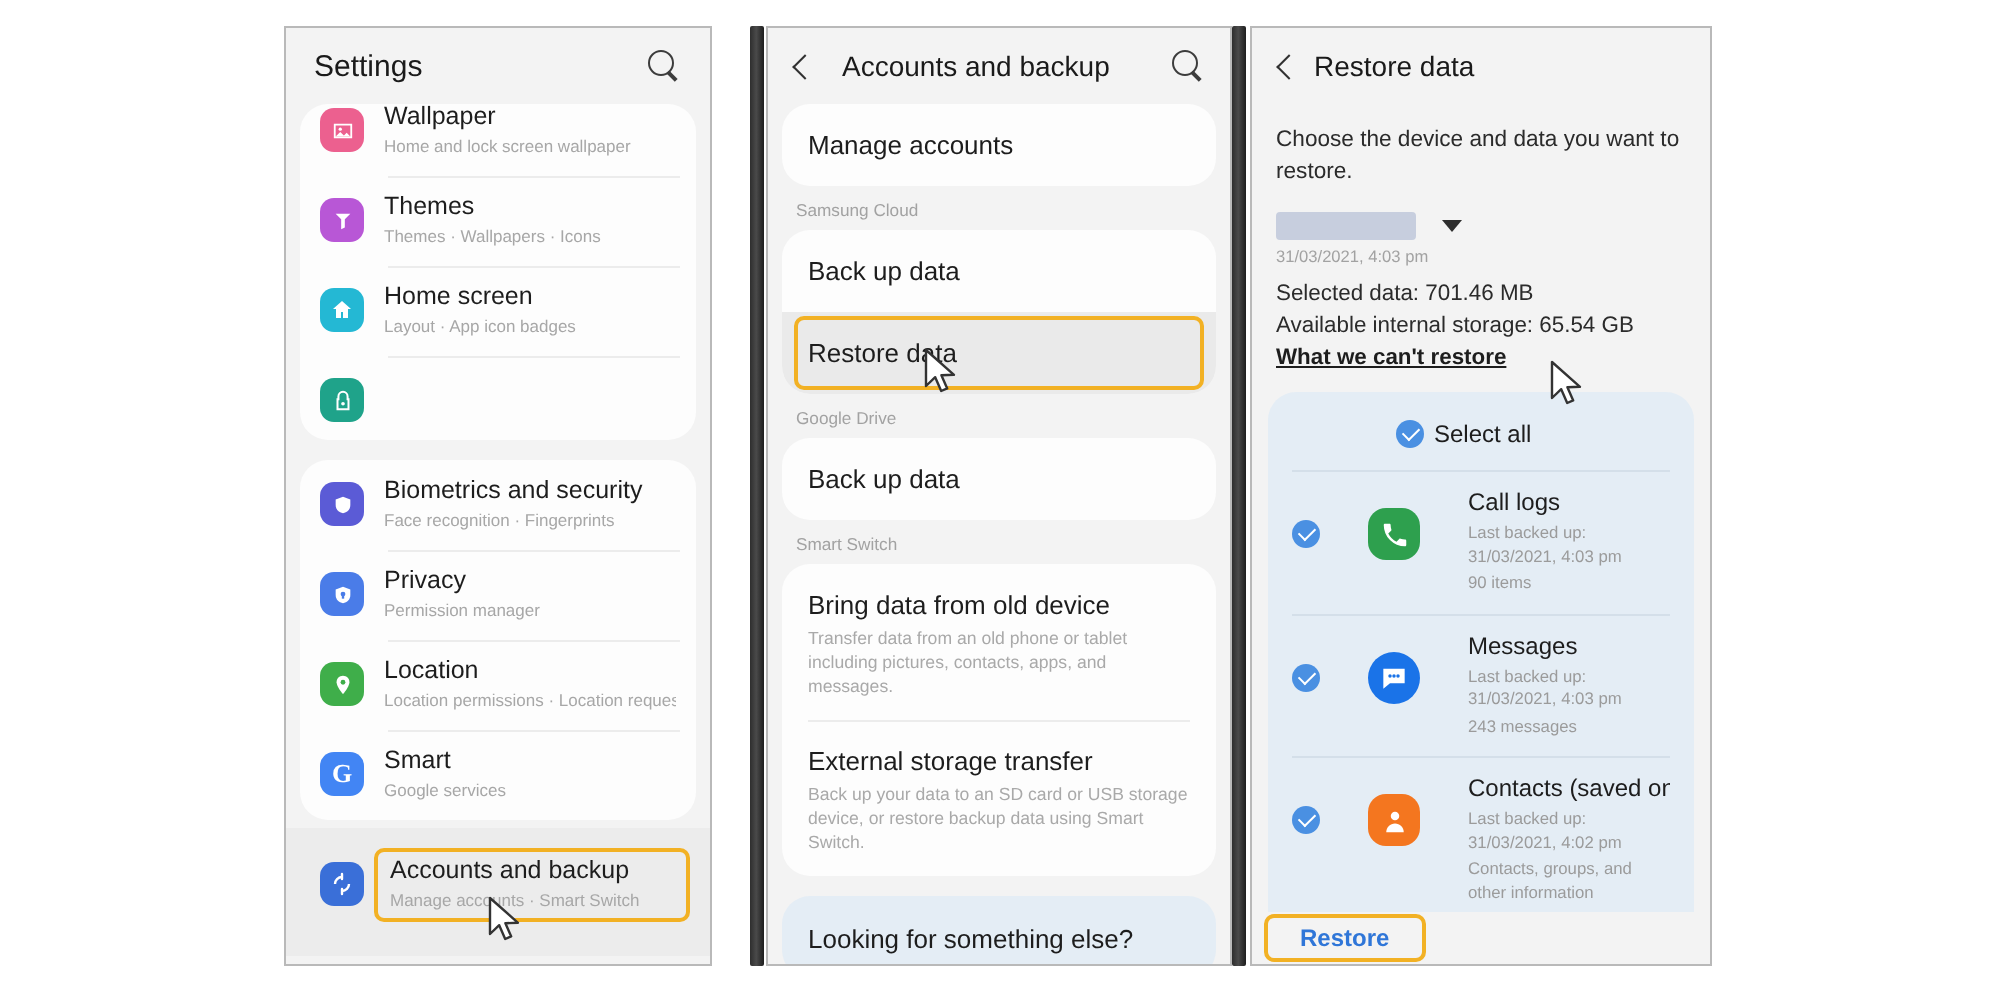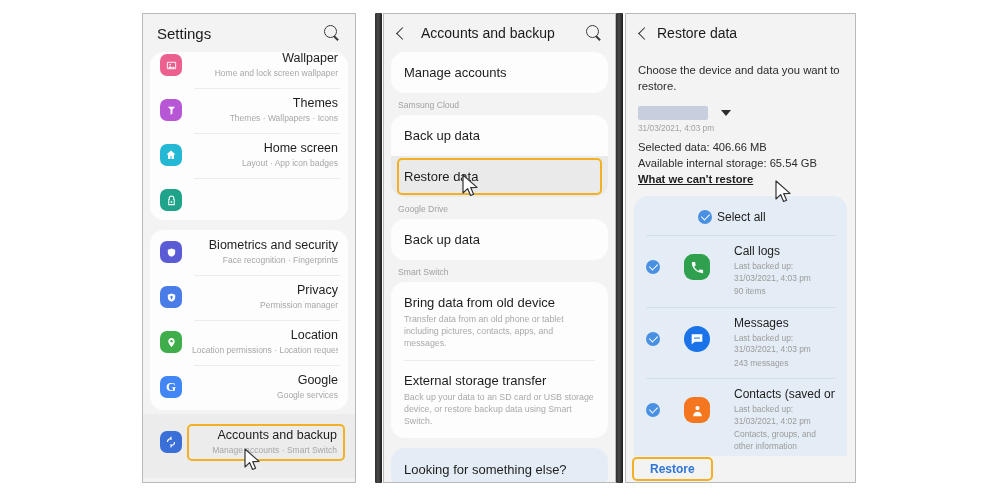--- a/index.html
+++ b/index.html
@@ -44,21 +44,20 @@
   }
 
   .card {
     background:#fdfdfd; border-radius: 14px; margin: 0 7px;
     overflow:hidden;
   }
   .srow {
     display:flex; align-items:flex-start; gap: 10px;
     padding: 8px 10px 9px 10px;
     position: relative;
-    text-align: right;
   }
   .srow + .srow::before {
     content:""; position:absolute; left: 44px; right: 8px; top:0;
     height:1px; background:#ececec;
   }
   .srow .ico {
     width: 22px; height: 22px; border-radius: 7px; flex:none;
     margin-top: 3px;
     display:flex; align-items:center; justify-content:center;
     color:#fff; font-size: 11px; font-weight:bold;
@@ -249,21 +248,21 @@
         </div>
         <div class="txt">
           <div class="t1">Location</div>
           <div class="t2">Location permissions  ·  Location requests</div>
         </div>
       </div>
 
       <div class="srow">
         <div class="ico" style="background:#4285f4;font-size:13px;font-family:'Liberation Serif',serif">G</div>
         <div class="txt">
-          <div class="t1">Google</div>
+          <div class="t1">Smart</div>
           <div class="t2">Google services</div>
         </div>
       </div>
     </div>
 
     <div class="row-highlight-wrap" style="margin-top:4px;padding:4px 0 10px 0;">
       <div class="srow" style="padding-left:17px;">
         <div class="ico" style="background:#3a6fd8;margin-top:5px;">
           <svg width="12" height="12" viewBox="0 0 24 24" fill="none" stroke="#fff" stroke-width="2.4">
               <path d="M5 12a7 7 0 017-7M19 12a7 7 0 01-7 7"></path>
@@ -354,21 +353,21 @@
       <div class="p3intro">Choose the device and data you want to restore.</div>
 
       <div class="devrow">
         <div>
           <div class="redact"></div>
         </div>
         <div class="caret"></div>
       </div>
       <div class="devdate">31/03/2021, 4:03 pm</div>
 
-      <div class="p3stat">Selected data: 406.66 MB</div>
+      <div class="p3stat">Selected data: 701.46 MB</div>
       <div class="p3stat" style="margin-top:0">Available internal storage: 65.54 GB</div>
       <div class="p3link">What we can't restore</div>
     </div>
 
     <div class="blue-card">
 
       <div class="selall">
         <div class="chk"></div>
         <div class="lbl">Select all</div>
       </div>

